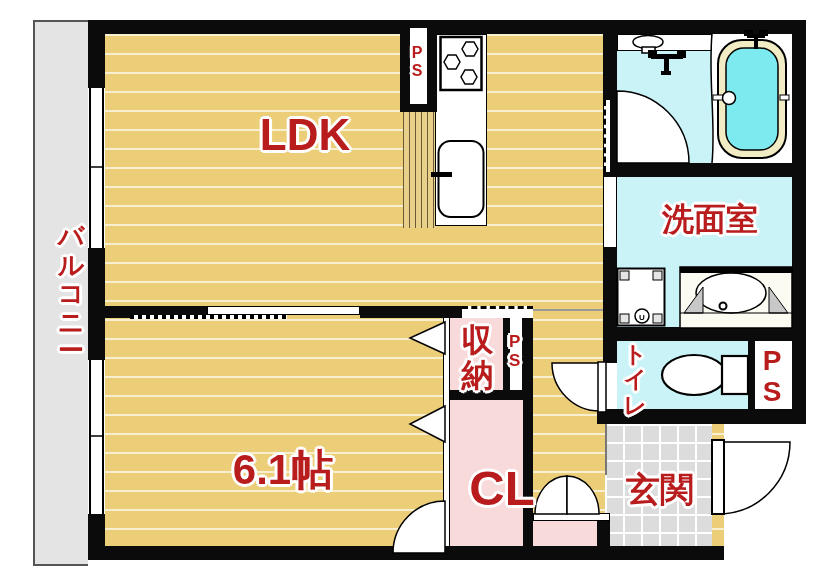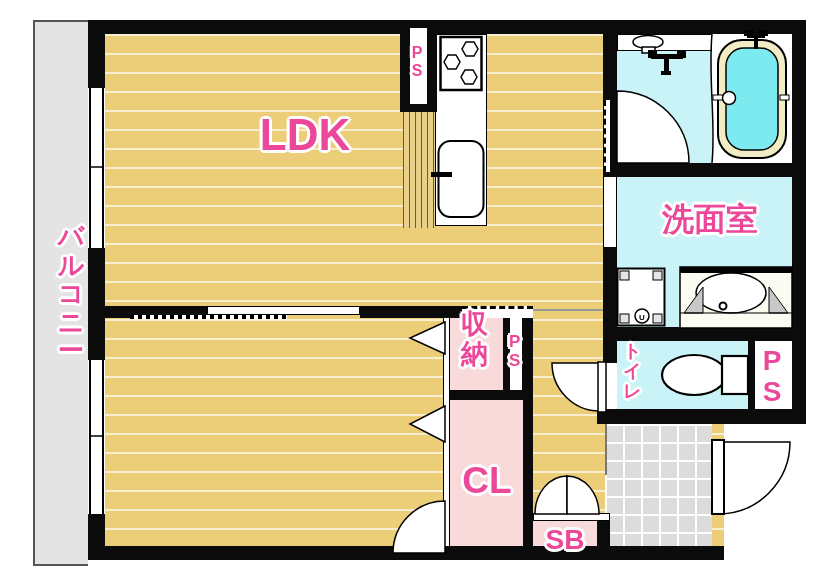--- a/index.html
+++ b/index.html
@@ -10,21 +10,21 @@
   .floor{background-color:#ecce79;
          background-image:linear-gradient(rgba(255,255,255,.65) 2px, transparent 2px);
          background-size:100% 19px;}
   .tile{background-color:#dcdcdc;
         background-image:linear-gradient(#fff 2px, transparent 2px),
                          linear-gradient(90deg,#fff 2px, transparent 2px);
         background-size:18px 18px;}
   .cyan{background:#c9f3f7;}
   .pink{background:#f9dada;}
   .whitebox{background:#fff;}
-  .lbl{position:absolute;font-weight:bold;color:#ec4899;z-index:6;
+  .lbl{position:absolute;font-weight:bold;color:#b91c1c;z-index:6;
        text-shadow:-2px -2px 0 #fff,2px -2px 0 #fff,-2px 2px 0 #fff,2px 2px 0 #fff,
                    0 -3px 0 #fff,0 3px 0 #fff,-3px 0 0 #fff,3px 0 0 #fff;
        text-align:center;}
   .vlbl{width:1.15em;word-break:break-all;line-height:1.1;}
   svg.overlay{position:absolute;left:0;top:0;z-index:5;pointer-events:none;}
   .z2{z-index:2}.z3{z-index:3}.z4{z-index:4}
 </style>
 </head>
 <body>
 
@@ -183,22 +183,23 @@
       <path d="M718,514 A72,72 0 0 0 790,442 L718,442 Z" fill="#fff" stroke="#000" stroke-width="1.5"></path>
       <rect x="712" y="440" width="12" height="74" fill="#fff" stroke="#000" stroke-width="2"></rect>
     </g>
 
     <line x1="89" y1="167" x2="104" y2="167" stroke="#000" stroke-width="1.5"></line>
     <line x1="89" y1="436" x2="104" y2="436" stroke="#000" stroke-width="1.5"></line>
   </svg>
 
   <div class="lbl vlbl" style="left:56px;top:222px;font-size:26px;">バルコニー</div>
   <div class="lbl" style="left:210px;top:110px;width:190px;font-size:44px;">LDK</div>
+  <div class="lbl" style="left:188px;top:442px;width:190px;font-size:42px;">6.1帖</div>
   <div class="lbl" style="left:640px;top:198px;width:140px;font-size:32px;text-align:center;">洗面室</div>
-  <div class="lbl vlbl" style="left:622px;top:342px;font-size:18px;text-align:center;">トイレ</div>
-  <div class="lbl vlbl" style="left:459px;top:310px;font-size:27px;">収納</div>
-  <div class="lbl" style="left:443px;top:460px;width:88px;font-size:37px;">CL</div>
-  <div class="lbl" style="left:533px;top:524px;width:64px;font-size:28px;">SB</div>
+  <div class="lbl vlbl" style="left:622px;top:342px;font-size:23px;text-align:center;">トイレ</div>
+  <div class="lbl" style="left:610px;top:467px;width:100px;font-size:34px;">玄関</div>
+  <div class="lbl vlbl" style="left:459px;top:323px;font-size:32px;">収納</div>
+  <div class="lbl" style="left:458px;top:460px;width:88px;font-size:49px;">CL</div>
   <div class="lbl vlbl" style="left:408px;top:44px;font-size:16px;">PS</div>
   <div class="lbl vlbl" style="left:505px;top:333px;font-size:17px;">PS</div>
   <div class="lbl vlbl" style="left:756px;top:346px;font-size:28px;">PS</div>
 
 </div>
 
 </body></html>

